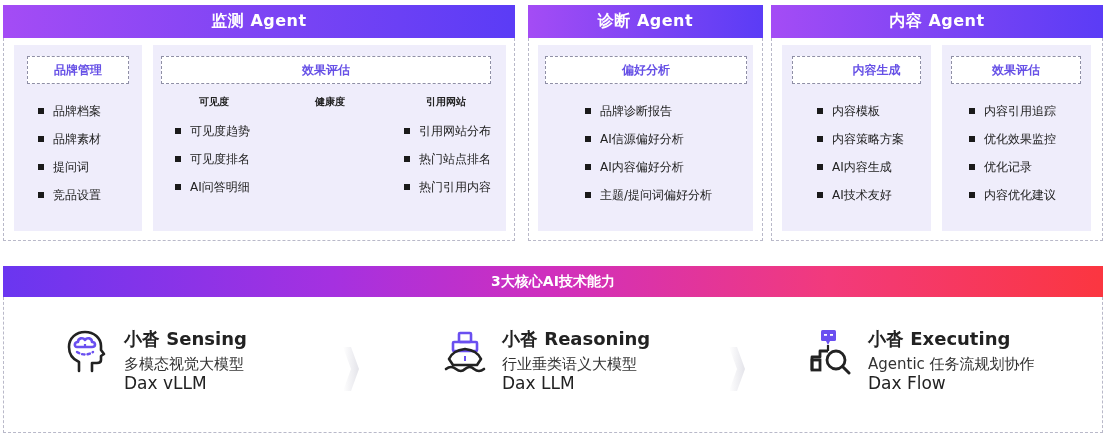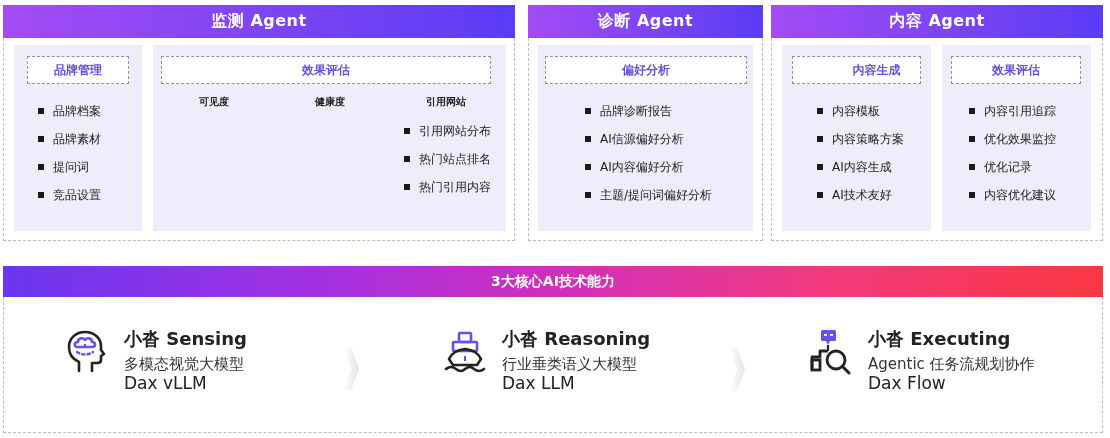--- a/index.html
+++ b/index.html
@@ -78,20 +78,34 @@
             <span class="bullet"></span>
             <span>竞品设置</span>
           </li>
       </ul>
     </div>
 
     <div class="sub" style="left:149px; width:353px;">
       <div class="sub-title" style="left:8px; right:15px;">效果评估</div>
 
       <div class="col-head" style="left:6px;">可见度</div>
+      <ul class="items" style="left:22px; top:72px;">
+        <li>
+            <span class="bullet"></span>
+            <span>可见度趋势</span>
+          </li>
+        <li>
+            <span class="bullet"></span>
+            <span>可见度排名</span>
+          </li>
+        <li>
+            <span class="bullet"></span>
+            <span>AI问答明细</span>
+          </li>
+      </ul>
 
       <div class="col-head" style="left:122px;">健康度</div>
 
       <div class="col-head" style="left:238px;">引用网站</div>
       <ul class="items" style="left:251px; top:72px;">
         <li>
             <span class="bullet"></span>
             <span>引用网站分布</span>
           </li>
         <li>

